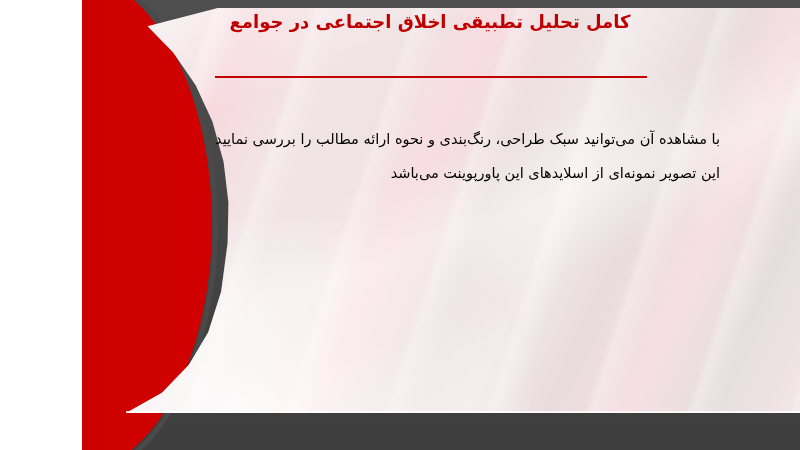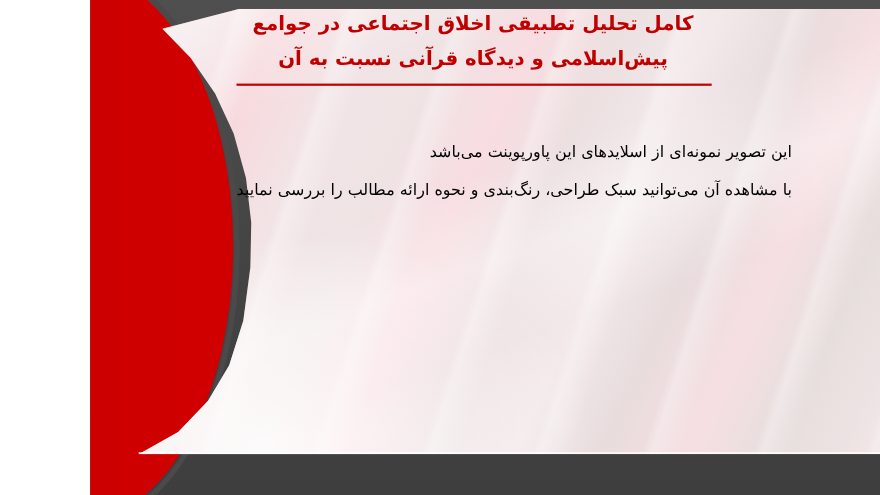--- a/index.html
+++ b/index.html
@@ -205,23 +205,22 @@
     <div class="panel-sheen"></div>
     <div class="panel-glow"></div>
   </div>
 
   <div class="bottom-edge"></div>
 
   <div class="slide-body">
 
     <div class="title-block">
       <div class="title-line">کامل تحلیل تطبیقی اخلاق اجتماعی در جوامع</div>
-      <div class="title-line underlined">پیش‌اسلامی و دیدگاه قرآنی نسبت به آن</div>
     </div>
     <div class="title-rule"></div>
 
     <div class="body-block">
+      <div class="body-line">با مشاهده آن می‌توانید سبک طراحی، رنگ‌بندی و نحوه ارائه مطالب را بررسی نمایید</div>
       <div class="body-line">این تصویر نمونه‌ای از اسلایدهای این پاورپوینت می‌باشد</div>
-      <div class="body-line">با مشاهده آن می‌توانید سبک طراحی، رنگ‌بندی و نحوه ارائه مطالب را بررسی نمایید</div>
     </div>
 
   </div>
 </div>
 
 </body></html>

